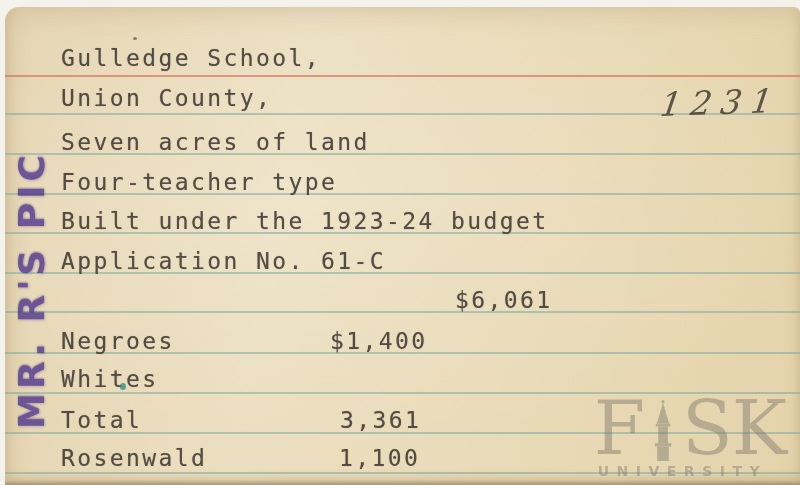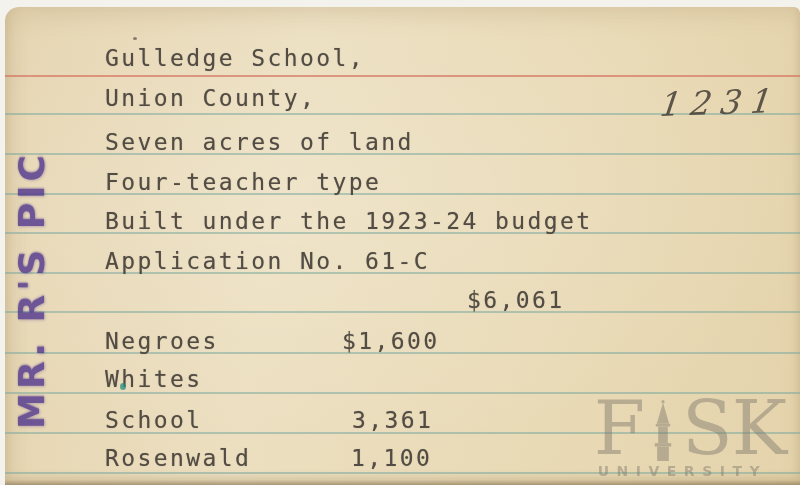--- a/index.html
+++ b/index.html
@@ -31,22 +31,22 @@
   }
 
   
   .rule { position: absolute; left: 0; right: 0; height: 2px; }
   .rule.blue { background: rgba(125,170,158,0.55); }
   .rule.red  { background: rgba(214,118,98,0.70); }
 
   
   .row {
     position: absolute;
-    left: 12px; right: 0;
-    padding-left: 88px;
+    left: 0; right: 0;
+    padding-left: 56px;
     font-size: 23px;
     line-height: 26px;
     letter-spacing: 2.4px;
     color: #46403a;
     text-shadow: 0 0 1px rgba(70,62,52,0.45);
     opacity: 0.92;
     white-space: nowrap;
   }
   .row .value, .row .right-text {
     position: absolute;
@@ -159,29 +159,29 @@
   <div class="row" style="top:241px">
     <span>Application No. 61-C</span>
   </div>
 
   <div class="row" style="top:280px">
     <span class="value" style="left:450px">$6,061</span>
   </div>
 
   <div class="row" style="top:321px">
     <span>Negroes</span>
-    <span class="value" style="left:325px">$1,600</span>
+    <span class="value" style="left:325px">$1,400</span>
   </div>
 
   <div class="row" style="top:359px">
     <span>Whites</span>
   </div>
 
   <div class="row" style="top:400px">
-    <span>School</span>
+    <span>Total</span>
     <span class="value" style="left:335px">3,361</span>
   </div>
 
   <div class="row" style="top:438px">
     <span>Rosenwald</span>
     <span class="value" style="left:334px">1,100</span>
   </div>
 
   <div class="handwritten">1231</div>
 

